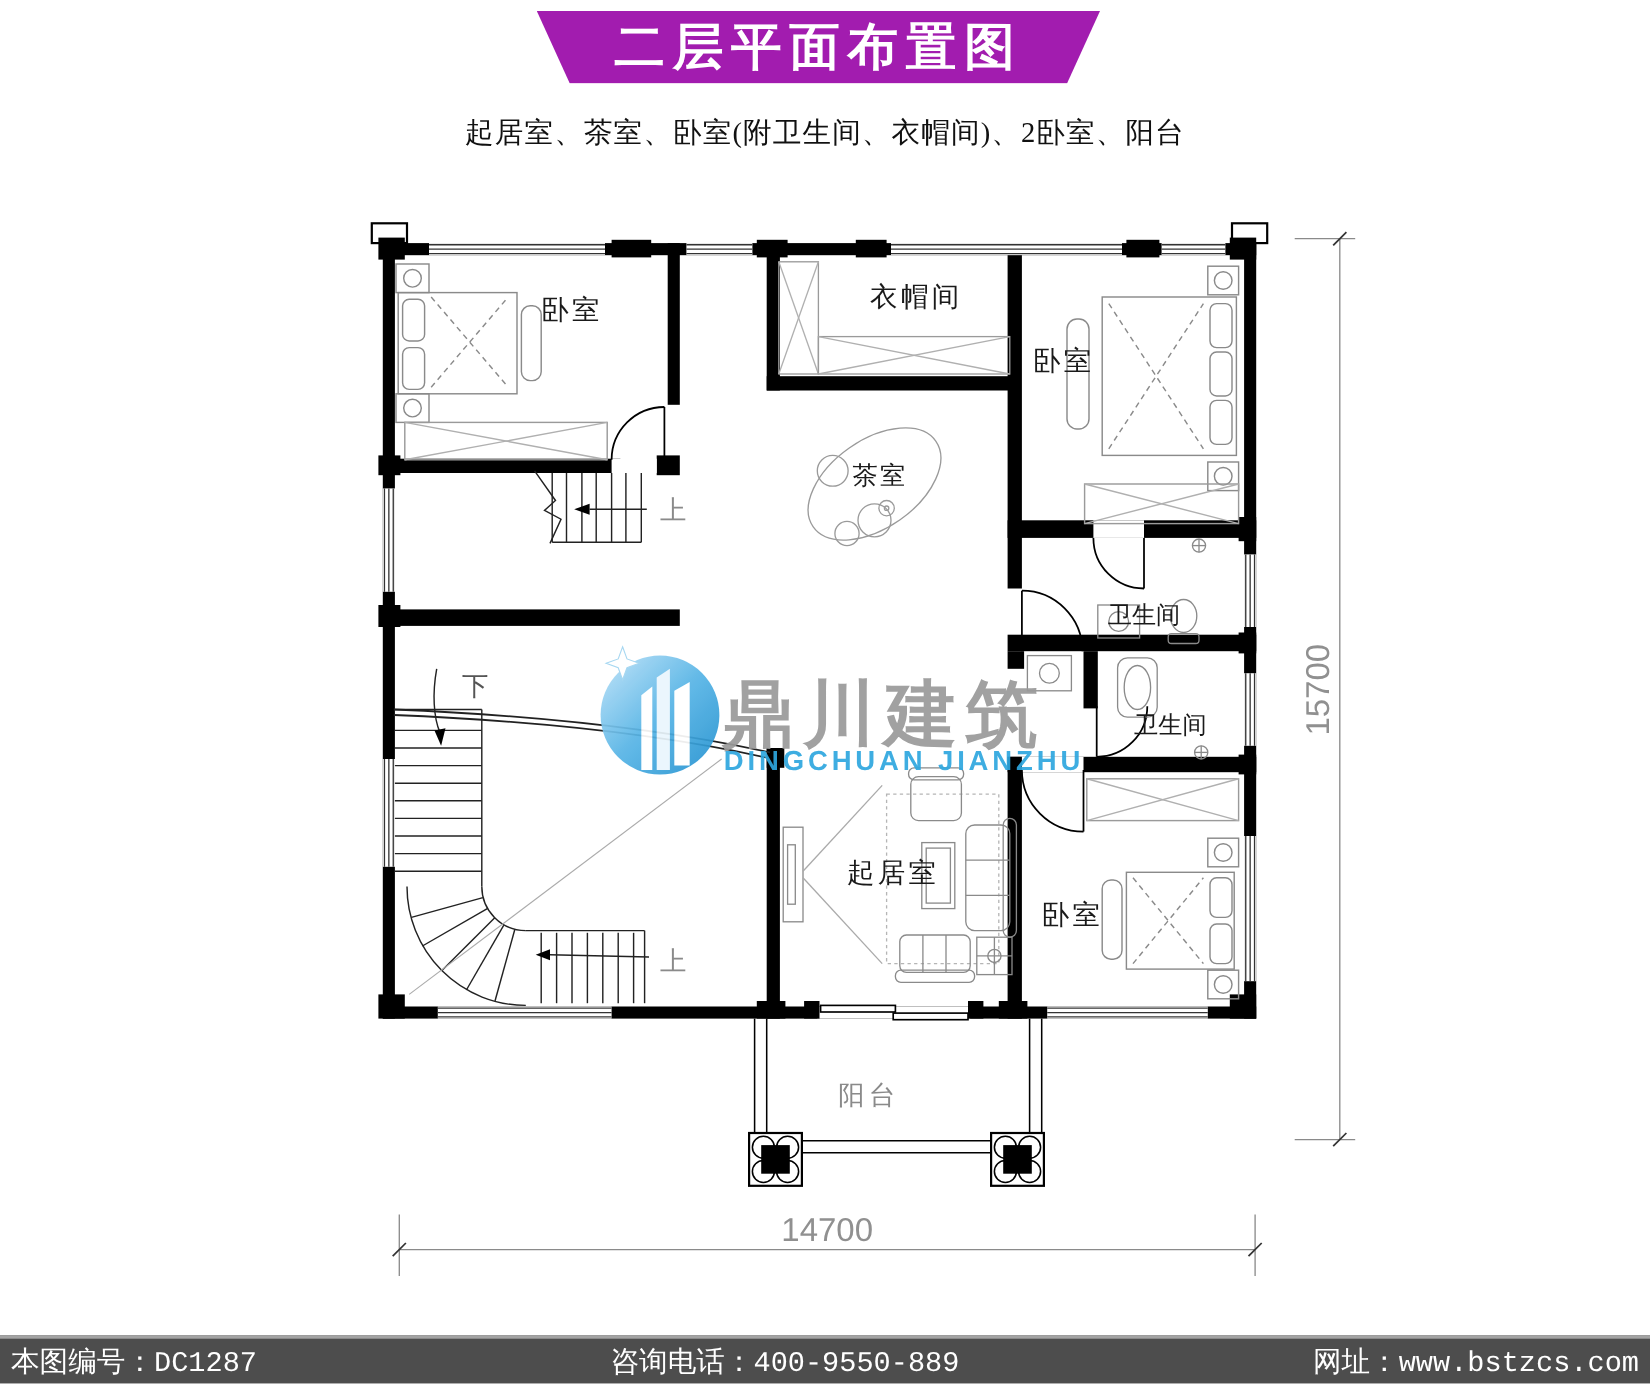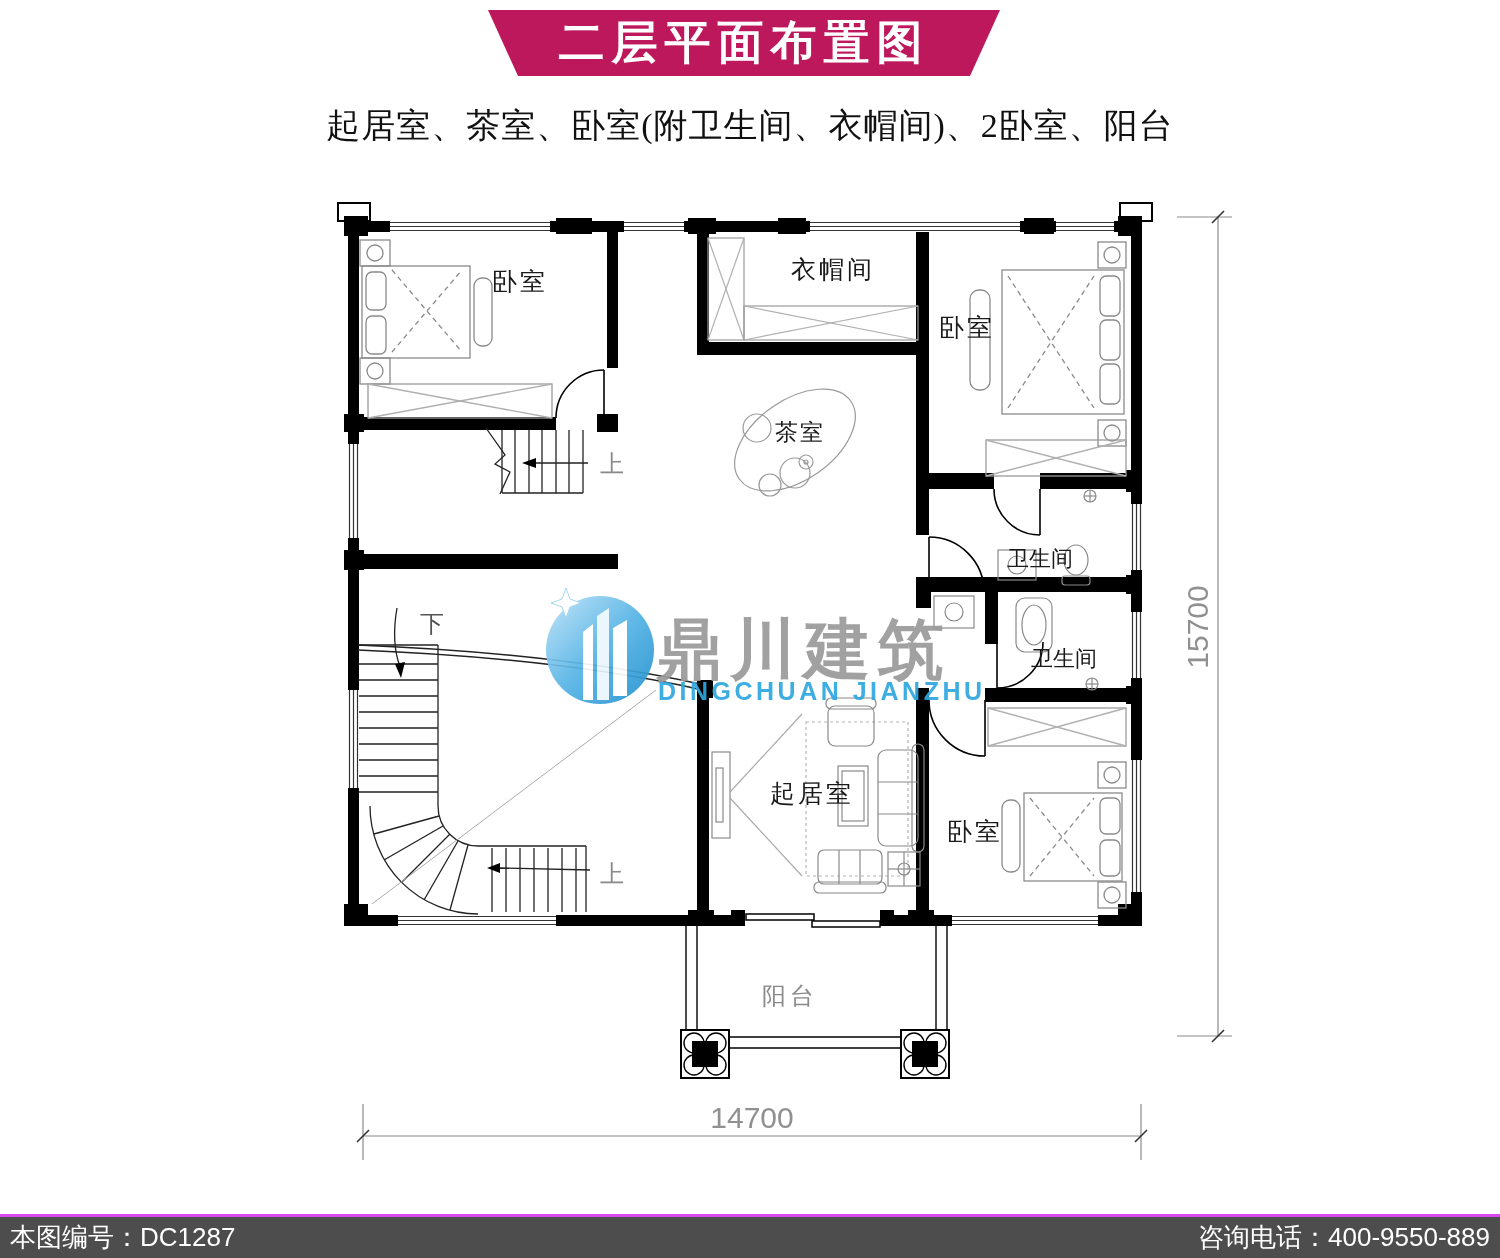--- a/index.html
+++ b/index.html
@@ -1,27 +1,27 @@
 <!DOCTYPE html>
 <html><head>
 <meta charset="utf-8">
 <style>
   html,body{margin:0;padding:0;background:#ffffff;}
   .page{position:relative;width:1500px;height:1258px;background:#fff;overflow:hidden;
         font-family:"Liberation Sans",sans-serif;}
-  .banner{position:absolute;left:488px;top:10px;width:512px;height:66px;background:#be185d;
+  .banner{position:absolute;left:488px;top:10px;width:512px;height:66px;background:#a21caf;
           clip-path:polygon(0 0,100% 0,calc(100% - 30px) 100%,30px 100%);
           display:flex;align-items:center;justify-content:center;}
   .banner-text{color:#ffffff;font-size:46px;font-weight:bold;letter-spacing:7px;}
   .subtitle{position:absolute;left:0;top:103px;width:1500px;text-align:center;
-            font-family:"Liberation Serif",serif;font-size:34px;color:#111;letter-spacing:1px;}
+            font-family:"Liberation Serif",serif;font-size:26px;color:#111;letter-spacing:1px;}
   svg.plan{position:absolute;left:0;top:0;}
   .footer{position:absolute;left:0;bottom:0;width:1500px;height:44px;background:#4d4d4d;
-          border-top:3px solid #d946ef;box-sizing:border-box;display:flex;align-items:center;
-          justify-content:space-between;padding:8px 10px;color:#fff;font-size:26px;white-space:nowrap;}
+          border-top:3px solid #a3a3a3;box-sizing:border-box;display:flex;align-items:center;
+          justify-content:space-between;padding:8px 10px;color:#fff;font-size:26px;white-space:nowrap;font-family:Liberation Mono, monospace;}
   .footer span{flex:0 0 auto;}
   text{font-family:"Liberation Serif",serif;}
   .dimtxt{font-family:"Liberation Sans",sans-serif;}
 </style>
 </head>
 <body>
 
 <div class="page">
 
   <div class="banner">
@@ -416,15 +416,16 @@
         <path d="M 566,588 L 570,599 L 581,603 L 570,607 L 566,618 L 562,607 L 551,603 L 562,599 Z" fill="#ffffff" stroke="#9fd4f0" stroke-width="1"></path>
       </g>
       <text x="656" y="672" font-size="66" font-weight="bold" fill="#9a9a9a" letter-spacing="8" font-family="Liberation Serif, serif">鼎川建筑</text>
       <text class="dimtxt" x="658" y="700" font-size="25" font-weight="bold" fill="#2ea7df" letter-spacing="3.5">DINGCHUAN JIANZHU</text>
     </g>
   </svg>
 
   <div class="footer">
     <span>本图编号：DC1287</span>
     <span>咨询电话：400-9550-889</span>
+    <span>网址：www.bstzcs.com</span>
   </div>
 
 </div>
 
 </body></html>

